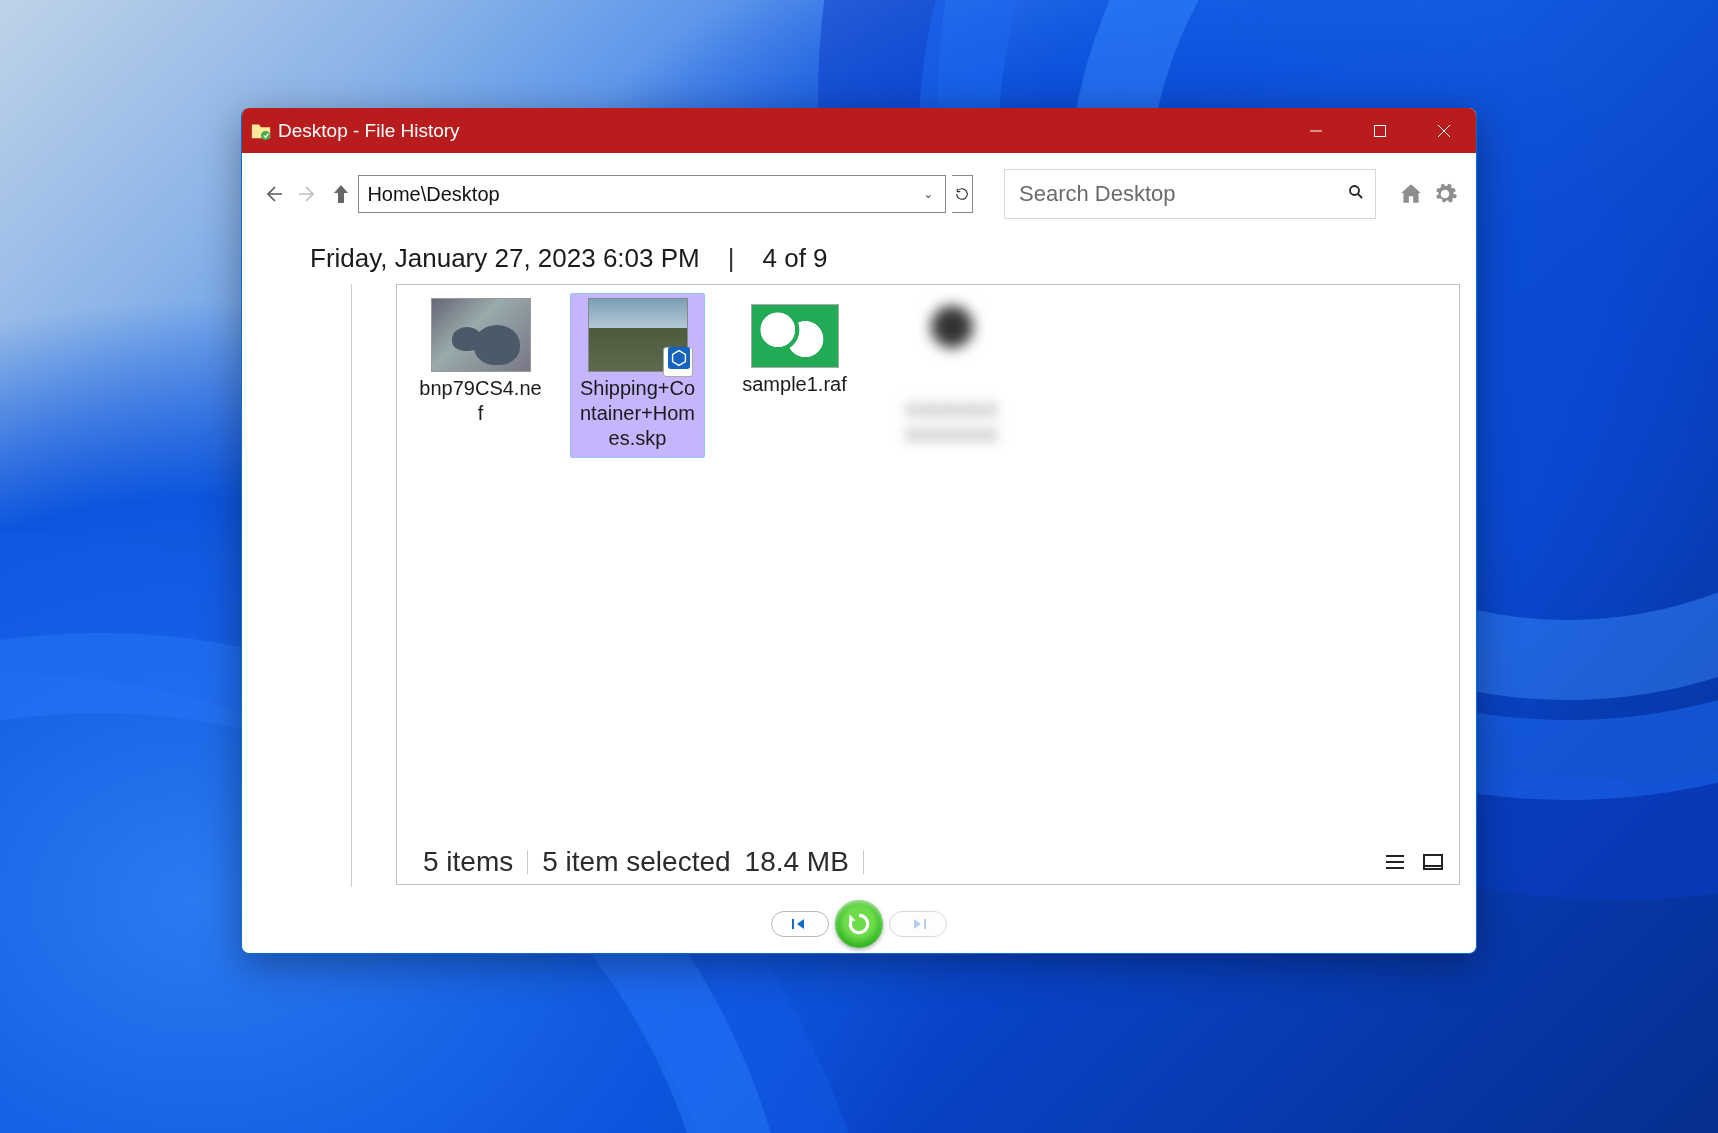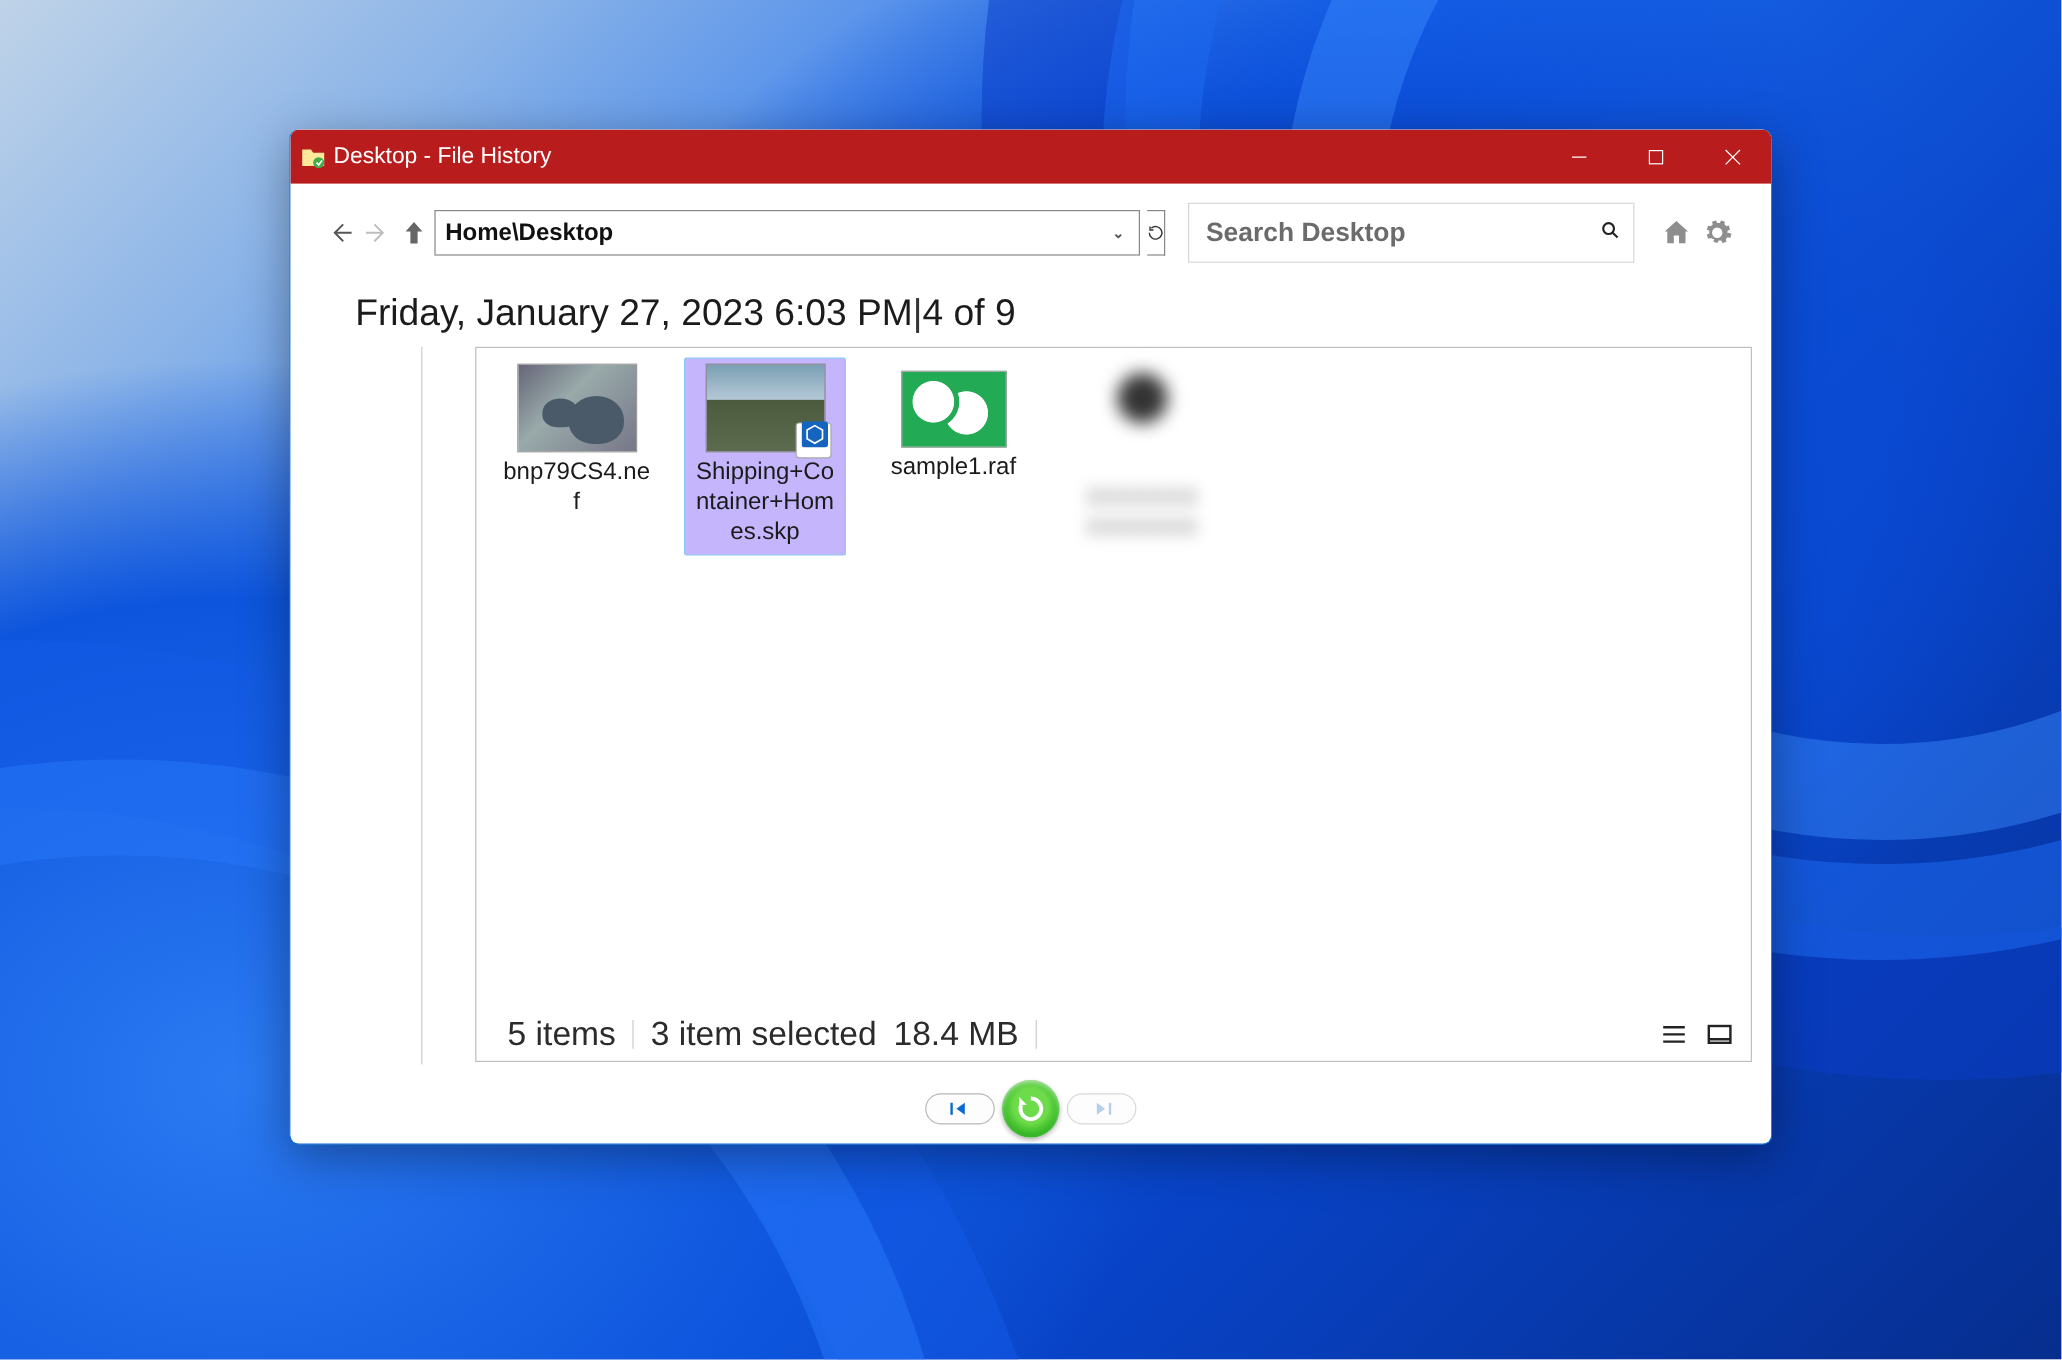--- a/index.html
+++ b/index.html
@@ -30,42 +30,42 @@
     height:45px; background:#b91c1c; color:#fff; display:flex; align-items:center;
     padding-left:8px;
   }
   .titlebar .app-icon { width:22px; height:22px; margin-right:6px; position:relative; }
   .titlebar .wtitle { font-size:19px; font-weight:400; }
   .winctrls { margin-left:auto; display:flex; height:100%; }
   .winctrls .wc { width:64px; display:flex; align-items:center; justify-content:center; cursor:default; }
   .wc svg { stroke:#fff; stroke-width:1; fill:none; }
 
   .toolbar {
-    height:66px; display:flex; align-items:center; padding:0 30px; gap:6px;
-    border-bottom:0; margin-top:8px;font-weight:bold;
+    height:66px; display:flex; align-items:center; padding:0 16px; gap:6px;
+    border-bottom:0; margin-top:8px;
   }
   .navbtn { width:34px; height:34px; display:flex; align-items:center; justify-content:center; color:#555; }
   .navbtn.dis { color:#bdbdbd; }
   .up-arrow { width:20px; display:flex; align-items:center; justify-content:center; margin-left:4px; color:#666;}
   .addr {
     flex:0 0 588px; height:38px; border:1px solid #888; display:flex; align-items:center;
     padding:0 6px 0 8px; font-size:20px; color:#111; margin-left:2px; position:relative;
   }
   .addr .chev { margin-left:auto; color:#555; font-size:12px; padding:0 6px;}
   .refresh { width:24px; height:38px; border:1px solid #888; border-left:none; display:flex; align-items:center; justify-content:center; color:#333;}
   .spacer1 { width:22px; }
   .search {
     flex:0 0 372px; height:50px; border:1px solid #d8d8d8; background:#fff; display:flex; align-items:center;
     padding:0 10px 0 14px; font-size:22px; color:#6b6b6b;
   }
   .search .mag { margin-left:auto; color:#333; }
   .tool-icons { display:flex; gap:4px; margin-left:14px; color:#8e8e8e; }
   .tool-icons .ti { width:30px; height:30px; display:flex; align-items:center; justify-content:center; }
 
-  .heading { padding:16px 0 10px 54px; font-size:31px; color:#1b1b1b; display:flex; align-items:baseline;}
+  .heading { padding:16px 0 10px 68px; font-size:26px; color:#1b1b1b; display:flex; gap:28px; align-items:baseline;}
   .heading .sep { color:#333; }
   
   .body { flex:1; display:flex; padding:0 16px 0 16px; gap:44px; }
   .leftpane { width:94px; border-right:1px solid #ccc; margin-top:0; margin-bottom:8px;}
   .rightpane { flex:1; border:1px solid #bfbfbf; margin-bottom:10px; display:flex; flex-direction:column; }
   .filegrid { flex:1; padding:8px 16px; display:flex; gap:22px; align-items:flex-start; }
   .item { width:135px; display:flex; flex-direction:column; align-items:center; text-align:center; font-size:20px; color:#1b1b1b; padding:4px 4px 6px; border:1px solid transparent; border-radius:2px;}
   .item.selected { background:#c4b5fd; border-color:#8cc9f6; }
   .thumb { width:100px; height:74px; margin-bottom:4px; display:flex; align-items:center; justify-content:center; position:relative;}
   .thumb.photo1 { background:linear-gradient(135deg,#667 0%,#9aa 40%,#778 100%); border:1px solid #999;}
@@ -220,21 +220,21 @@
           <div class="item blurred">
             <div class="thumb blur"></div>
             <div class="label">XXXXXXX XXXXXXX</div>
           </div>
 
         </div>
 
         <div class="statusbar">
           <span class="stat">5 items</span>
           <span class="vdiv"></span>
-          <span class="stat">3 item selected</span>
+          <span class="stat">5 item selected</span>
           <span class="stat" style="padding-left:0">18.4 MB</span>
           <span class="vdiv"></span>
           <div class="viewbtns">
             <div class="vb">
               <svg width="22" height="18" viewBox="0 0 22 18" stroke="#222" stroke-width="2">
                   <line x1="2" y1="3" x2="20" y2="3"></line>
                   <line x1="2" y1="9" x2="20" y2="9"></line>
                   <line x1="2" y1="15" x2="20" y2="15"></line>
                 </svg>
             </div>

